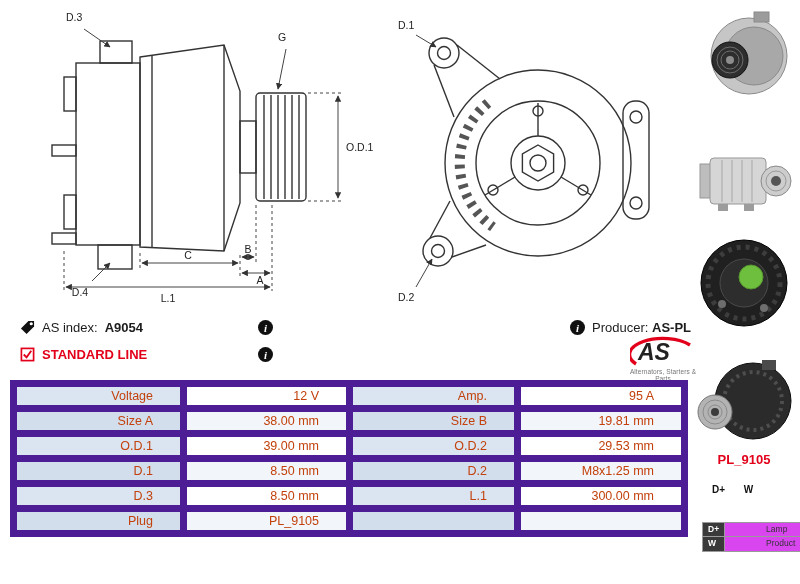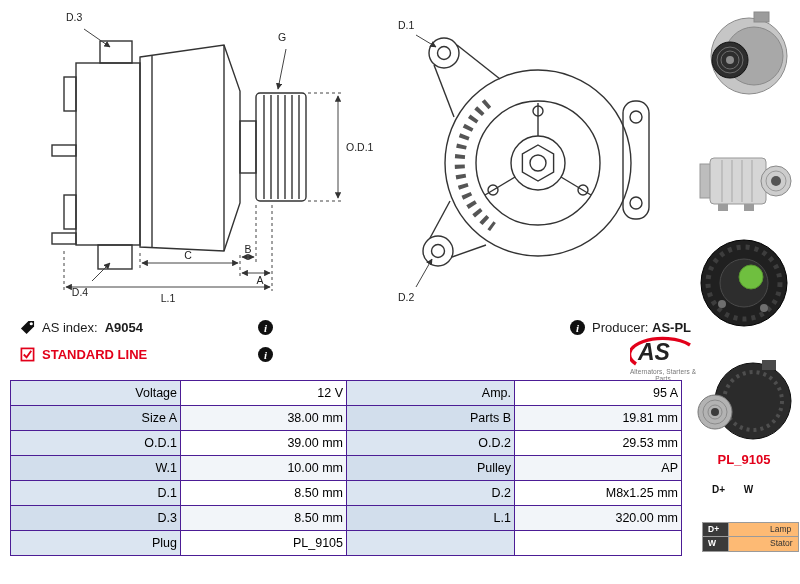--- a/index.html
+++ b/index.html
@@ -20,37 +20,37 @@
   
   .photos { position:absolute; left:688px; top:0; width:112px; height:584px; }
   .photo { position:absolute; left:4px; width:104px; cursor:pointer; }
   .plug-code { position:absolute; left:0; top:452px; width:112px; text-align:center;
                color:#e2001a; font-weight:bold; font-size:13px; }
   .terminals { position:absolute; left:24px; top:484px; font-size:10px; font-weight:bold; color:#111; }
   .terminals span { margin-right:16px; }
   .legend { position:absolute; left:14px; top:522px; border-collapse:collapse; }
   .legend td { border:1px solid #9a9a9a; font-size:8.5px; padding:2px 5px; line-height:1.1; }
   .legend .k { background:#3a3a3a; color:#fff; font-weight:bold; width:26px; }
-  .legend .v { background:#fdba74; color:#333; min-width:46px;padding-left:41px; }
+  .legend .v { background:#d946ef; color:#333; min-width:46px;padding-left:41px; }
 
   
   .info-item { position:absolute; display:flex; align-items:center; gap:7px;
                font-size:13px; color:#1c1c1c; white-space:nowrap; }
   .info-item b { font-weight:bold; }
   .red { color:#e2001a; font-weight:bold; }
   .icon-info { width:15px; height:15px; border-radius:50%; background:#101010; color:#fff;
                display:inline-flex; align-items:center; justify-content:center;
                font:italic bold 11px "Liberation Serif", serif; flex:0 0 15px; }
   .logo-wrap { position:absolute; left:626px; top:336px; width:74px; text-align:center; }
   .logo-caption { font-size:6.5px; color:#777; margin-top:-2px; letter-spacing:.1px; }
 
   
   .spec { position:absolute; left:10px; top:380px; border-collapse:collapse; table-layout:fixed; }
-  .spec td { border:1px solid #4c1d95; height:25px; font-size:12.5px; color:#000000;
-             text-align:right; padding:0 3px 0 4px; overflow:hidden; }
+  .spec td { border:7px solid #4c1d95; height:25px; font-size:12.5px; color:#c2410c;
+             text-align:right; padding:0 27px 0 4px; overflow:hidden; }
   .spec td.lbl { background:#dbe5f1; }
   .spec tr:nth-child(even) td.lbl { background:#d2deec; }
   .spec td.val { background:#ffffff; }
   .spec tr:nth-child(even) td.val { background:#f2f5f9; }
 </style>
 </head>
 <body>
 
 <div class="page">
 
@@ -199,21 +199,21 @@
     </div>
 
     <table class="legend">
       <tbody>
           <tr>
         <td class="k">D+</td>
         <td class="v">Lamp</td>
       </tr>
       <tr>
         <td class="k">W</td>
-        <td class="v">Stator</td>
+        <td class="v">Product</td>
       </tr>
     </tbody>
       </table>
   </div>
 
   <div class="info-item" style="left:20px; top:320px">
     <svg width="15" height="15" viewBox="0 0 16 16">
       <path d="M1,9 L7,15 L15,7 L15,1 L9,1 L1,9 Z" fill="#111"></path>
       <circle cx="12" cy="4" r="1.7" fill="#fff"></circle>
     </svg>
@@ -263,46 +263,40 @@
     <tbody>
         <tr>
       <td class="lbl">Voltage</td>
       <td class="val">12 V</td>
       <td class="lbl">Amp.</td>
       <td class="val">95 A</td>
     </tr>
     <tr>
       <td class="lbl">Size A</td>
       <td class="val">38.00 mm</td>
-      <td class="lbl">Parts B</td>
+      <td class="lbl">Size B</td>
       <td class="val">19.81 mm</td>
     </tr>
     <tr>
       <td class="lbl">O.D.1</td>
       <td class="val">39.00 mm</td>
       <td class="lbl">O.D.2</td>
       <td class="val">29.53 mm</td>
     </tr>
     <tr>
-      <td class="lbl">W.1</td>
-      <td class="val">10.00 mm</td>
-      <td class="lbl">Pulley</td>
-      <td class="val">AP</td>
-    </tr>
-    <tr>
       <td class="lbl">D.1</td>
       <td class="val">8.50 mm</td>
       <td class="lbl">D.2</td>
       <td class="val">M8x1.25 mm</td>
     </tr>
     <tr>
       <td class="lbl">D.3</td>
       <td class="val">8.50 mm</td>
       <td class="lbl">L.1</td>
-      <td class="val">320.00 mm</td>
+      <td class="val">300.00 mm</td>
     </tr>
     <tr>
       <td class="lbl">Plug</td>
       <td class="val">PL_9105</td>
       <td class="lbl"></td>
       <td class="val"></td>
     </tr>
   </tbody>
     </table>
 

